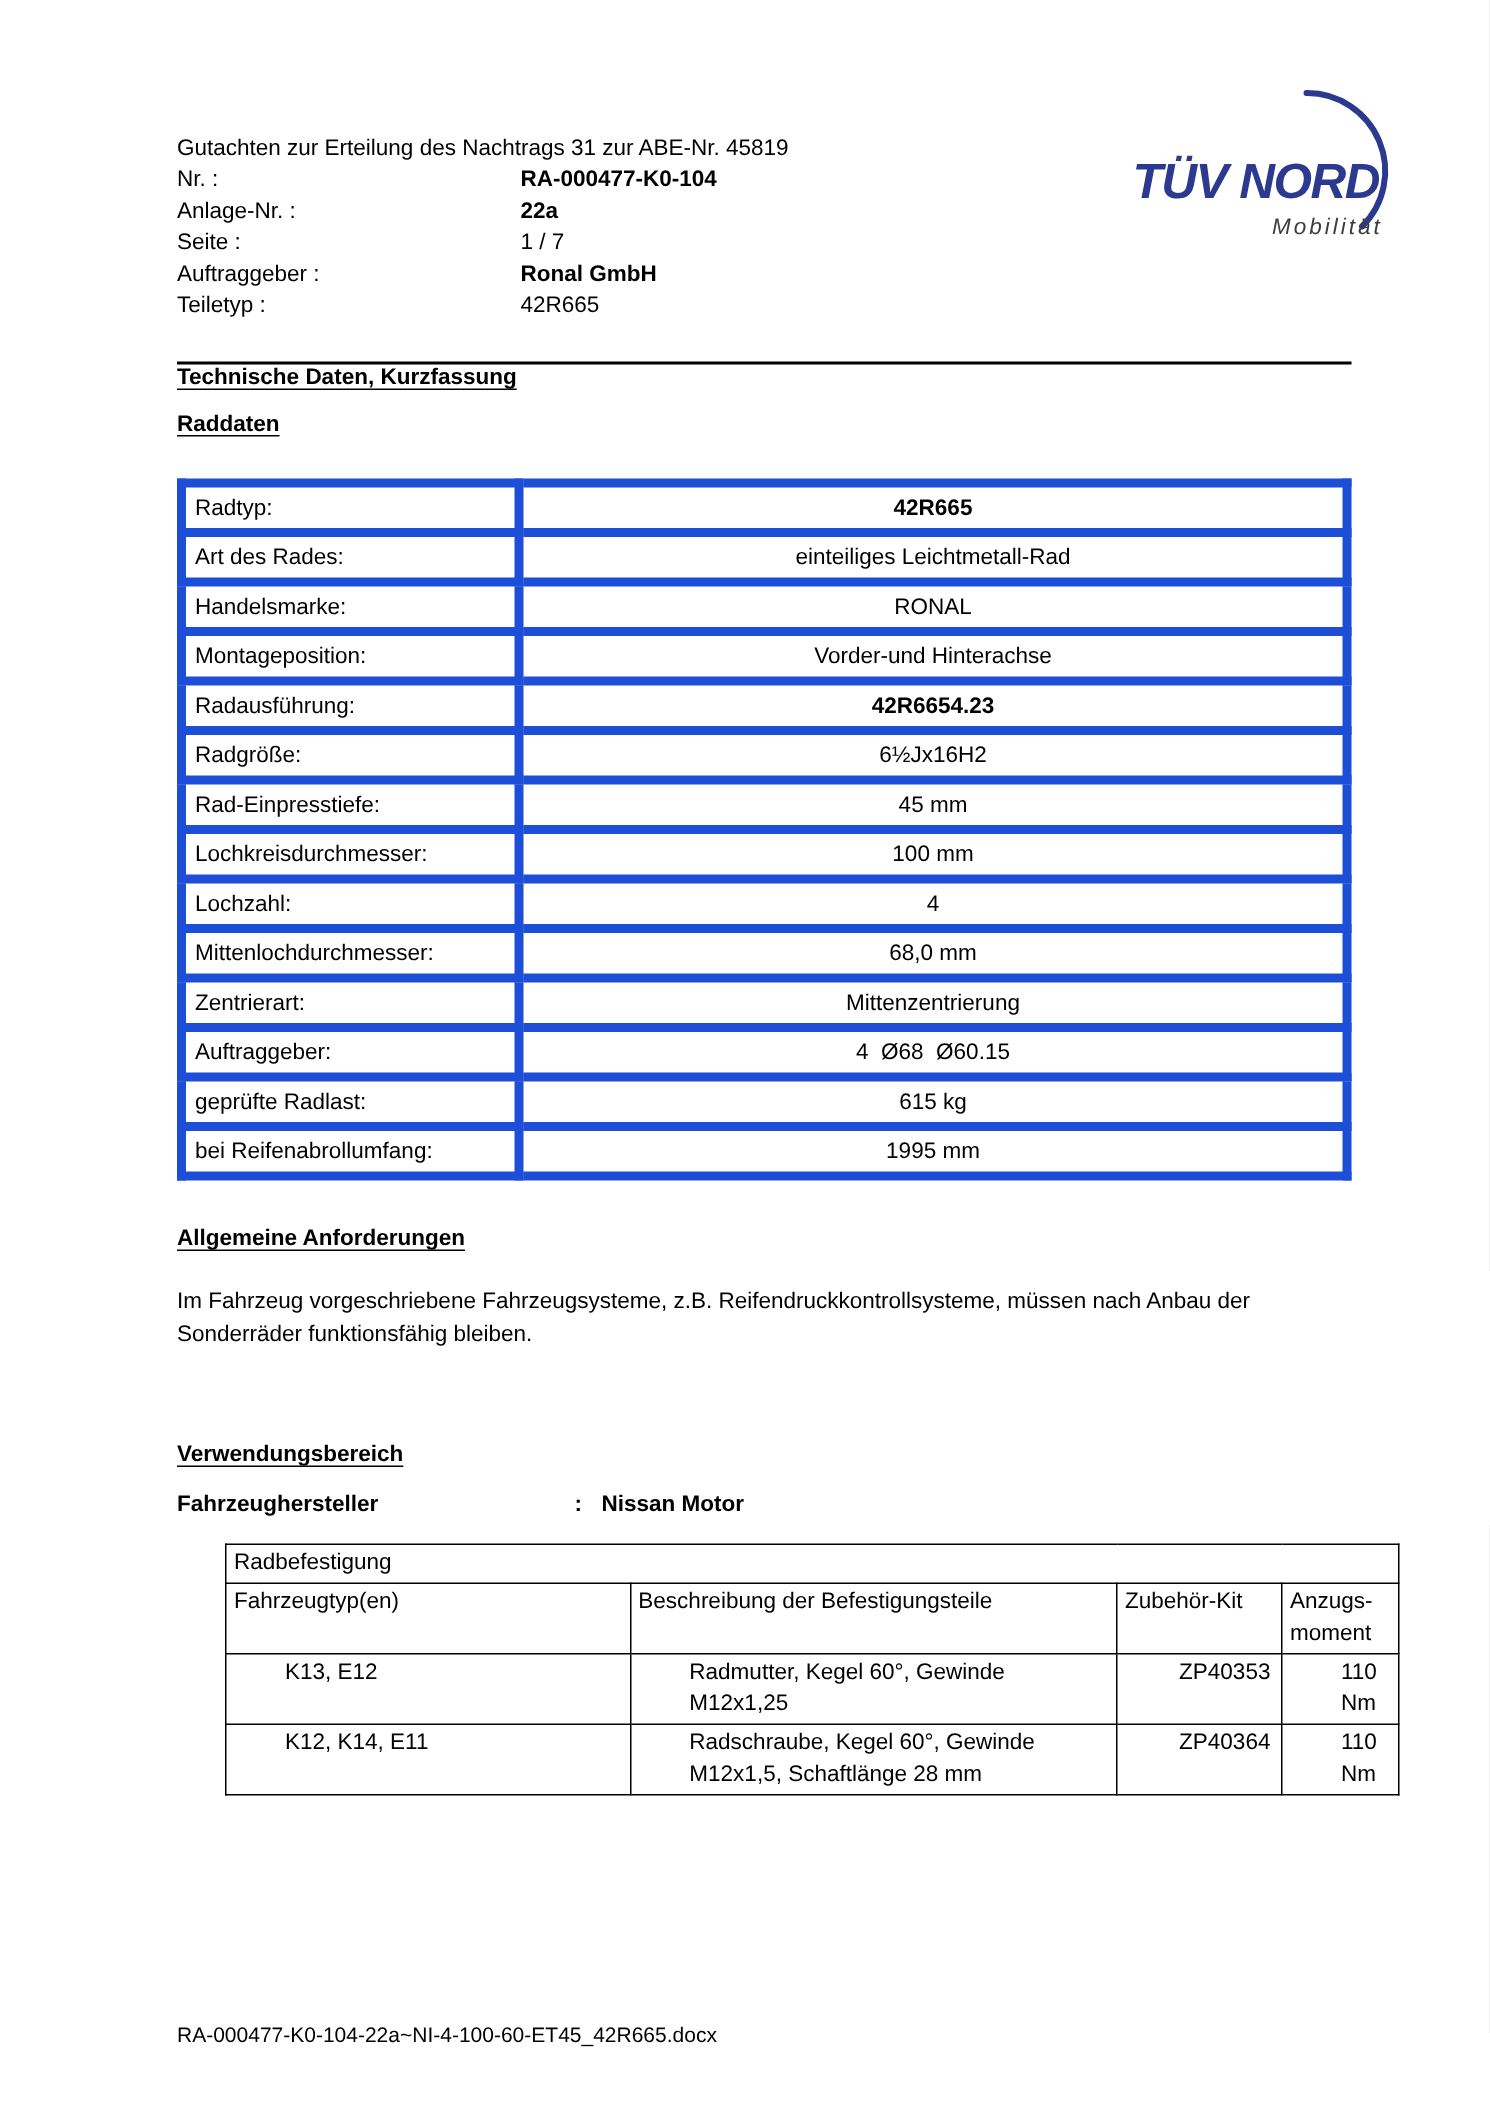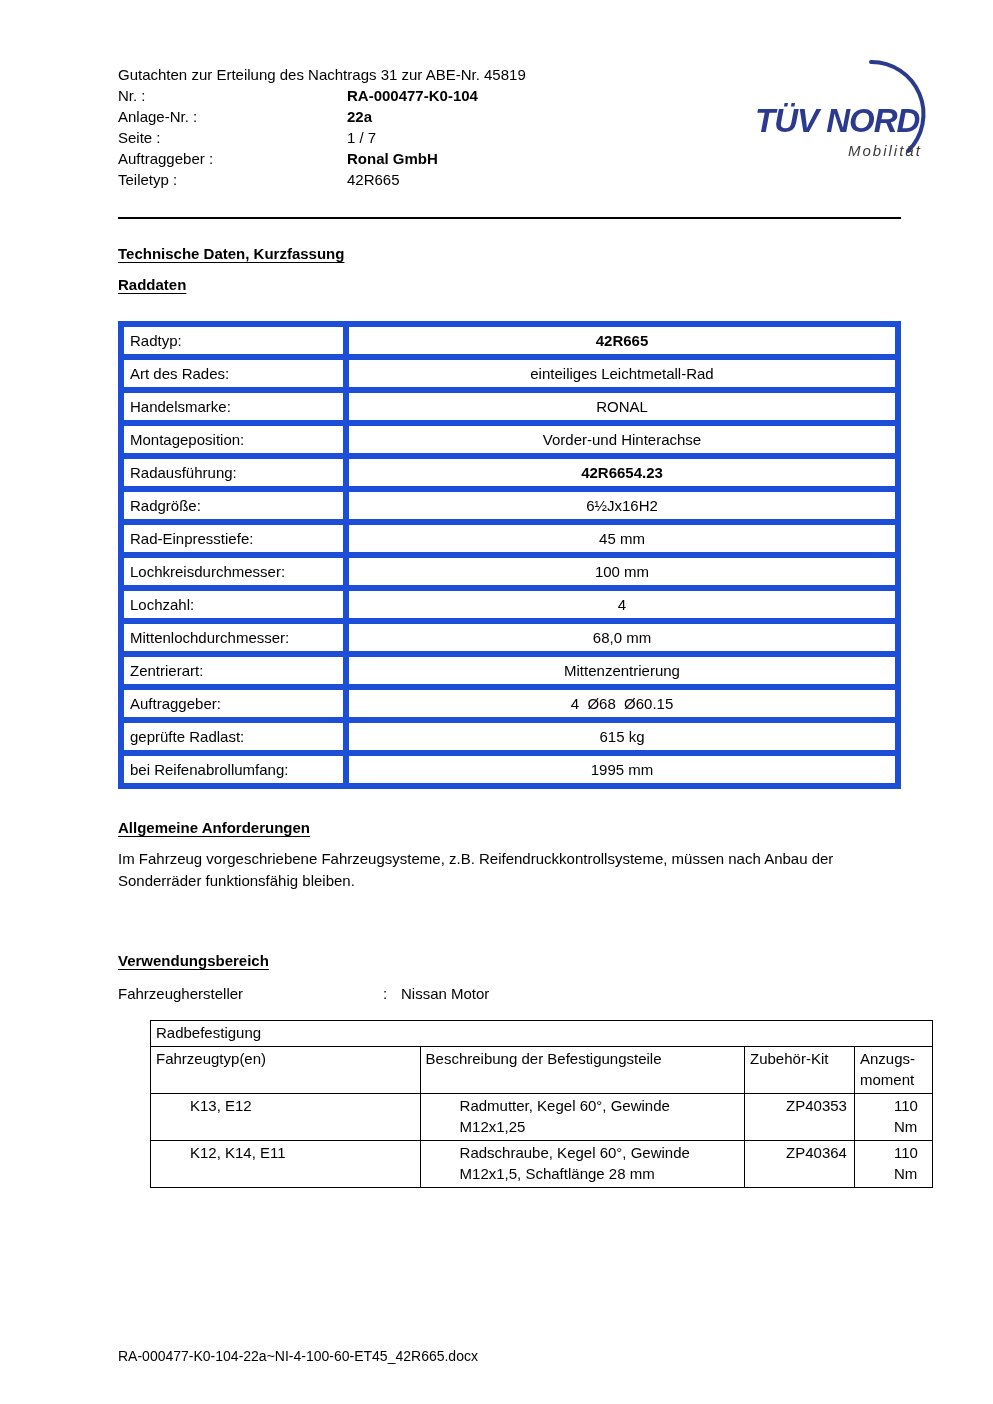--- a/index.html
+++ b/index.html
@@ -11,21 +11,21 @@
     height: 1404px;
     margin: 0 auto;
     background: #ffffff;
     color: #000;
     font-size: 15px;
     overflow: hidden;
   }
   .content {
     position: absolute;
     left: 118px;
-    top: 64px;
+    top: 88px;
     width: 783px;
   }
 
   
   .doc-header { line-height: 21px; }
   .title-line { margin-bottom: 0; }
   .kv-grid { display: grid; grid-template-columns: 229px 1fr; line-height: 21px; }
   .kv-grid .v.b { font-weight: bold; }
 
   .logo {
@@ -43,43 +43,43 @@
     margin-top: 27px;
   }
 
   
   .h-underline {
     font-size: 15px;
     font-weight: bold;
     text-decoration: underline;
     text-underline-offset: 3px;
   }
-  .h-tech { margin-top: 26px; }
+  .h-tech { }
   .h-rad  { margin-top: 14px; }
   .h-allg { margin-top: 30px; }
   .h-verw { margin-top: 60px; }
 
   
   table { border-collapse: collapse; width: 100%; }
   .raddaten { margin-top: 28px; }
   .raddaten td {
     border: 6px solid #1d4ed8;
     height: 33px;
     padding: 2px 6px;
     vertical-align: middle;
   }
   .raddaten .lbl { width: 225px; text-align: left; }
   .raddaten .val { text-align: center; white-space: pre-wrap; }
   .raddaten tr.bold-val .val { font-weight: bold; }
 
   
-  .para { margin-top: 12px; line-height: 22px; width: 775px; }
-
-  
-  .manu { margin-top: 16px; display: flex; }
+  .para { margin-top: 23px; line-height: 22px; width: 775px; }
+
+  
+  .manu { margin-top: 16px; display: flex; font-weight: bold; }
   .manu .m-label { width: 265px; }
   .manu .m-sep { width: 18px; }
 
   
   .befestigung { margin-top: 18px; margin-left: 32px; }
   .befestigung td, .befestigung th {
     border: 1px solid #000;
     padding: 1px 5px 3px 5px;
     vertical-align: top;
     text-align: left;

